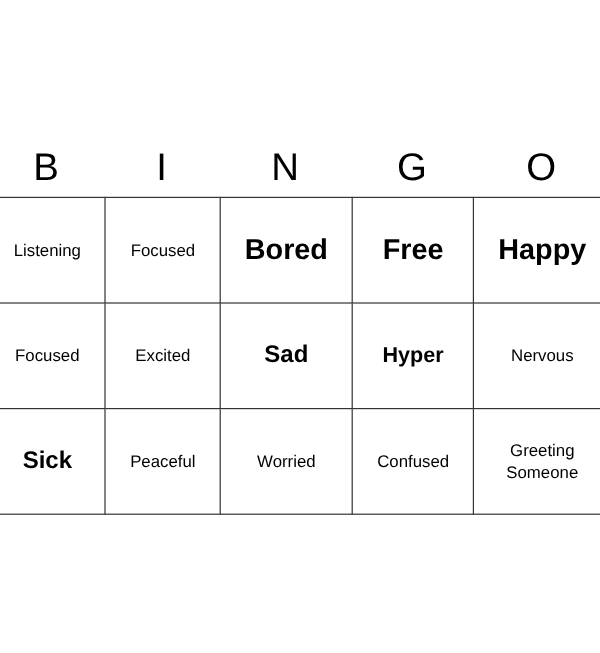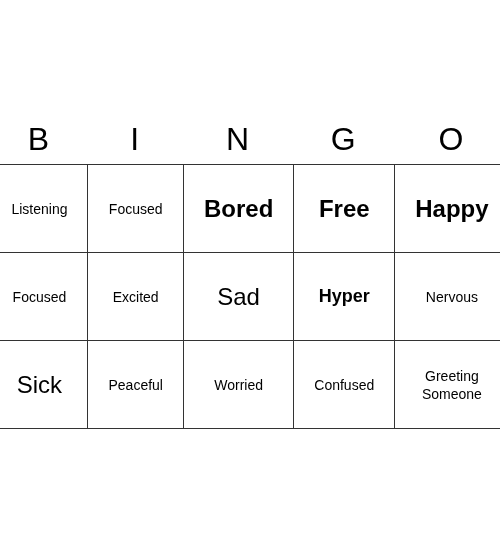--- a/index.html
+++ b/index.html
@@ -39,22 +39,22 @@
     }
     .cell-text {
       font-size: 14px;
       line-height: 1.2;
     }
     .cell-large {
       font-size: 24px;
       font-weight: bold;
     }
     .cell-xlarge {
-      font-size: 24px;
-      font-weight: normal;
+      font-size: 20px;
+      font-weight: bold;
       text-align: right;
     }
     .cell-medium {
       font-size: 18px;
       font-weight: bold;
     }
   </style>
 </head>
 <body>
 

